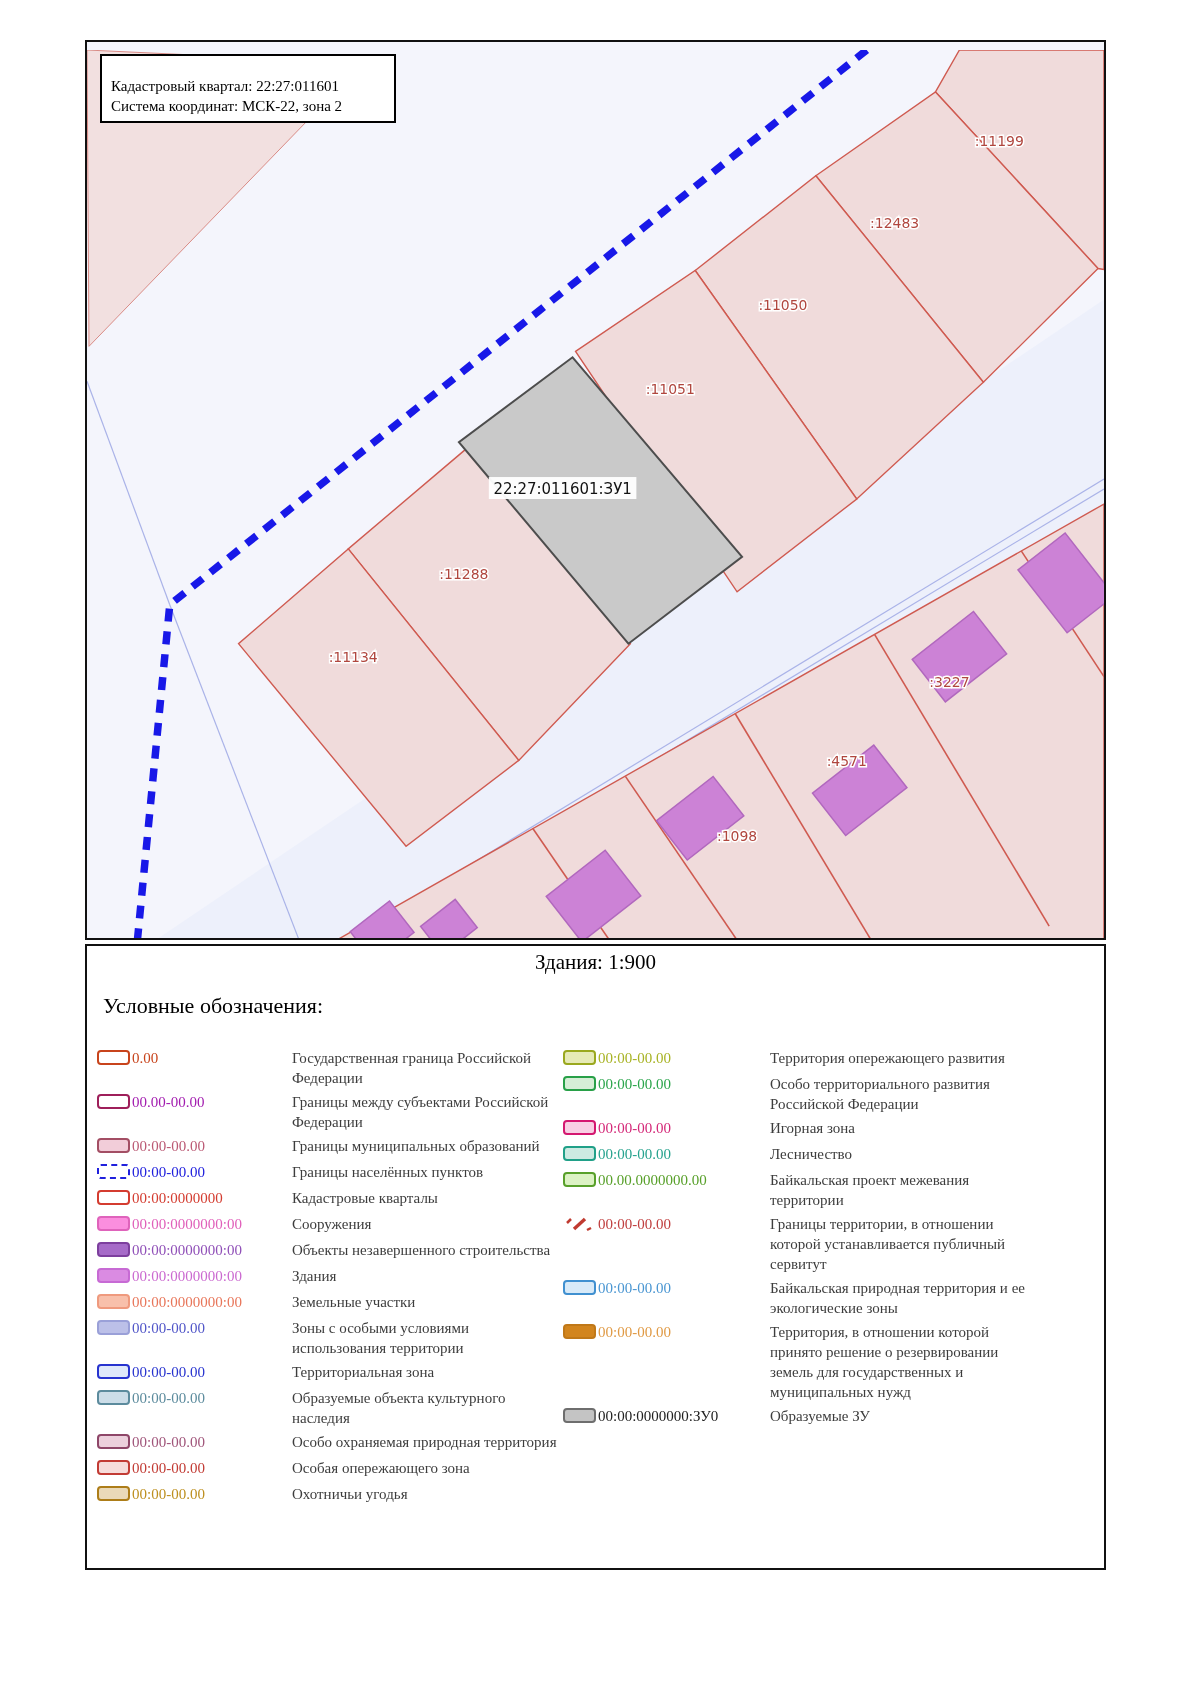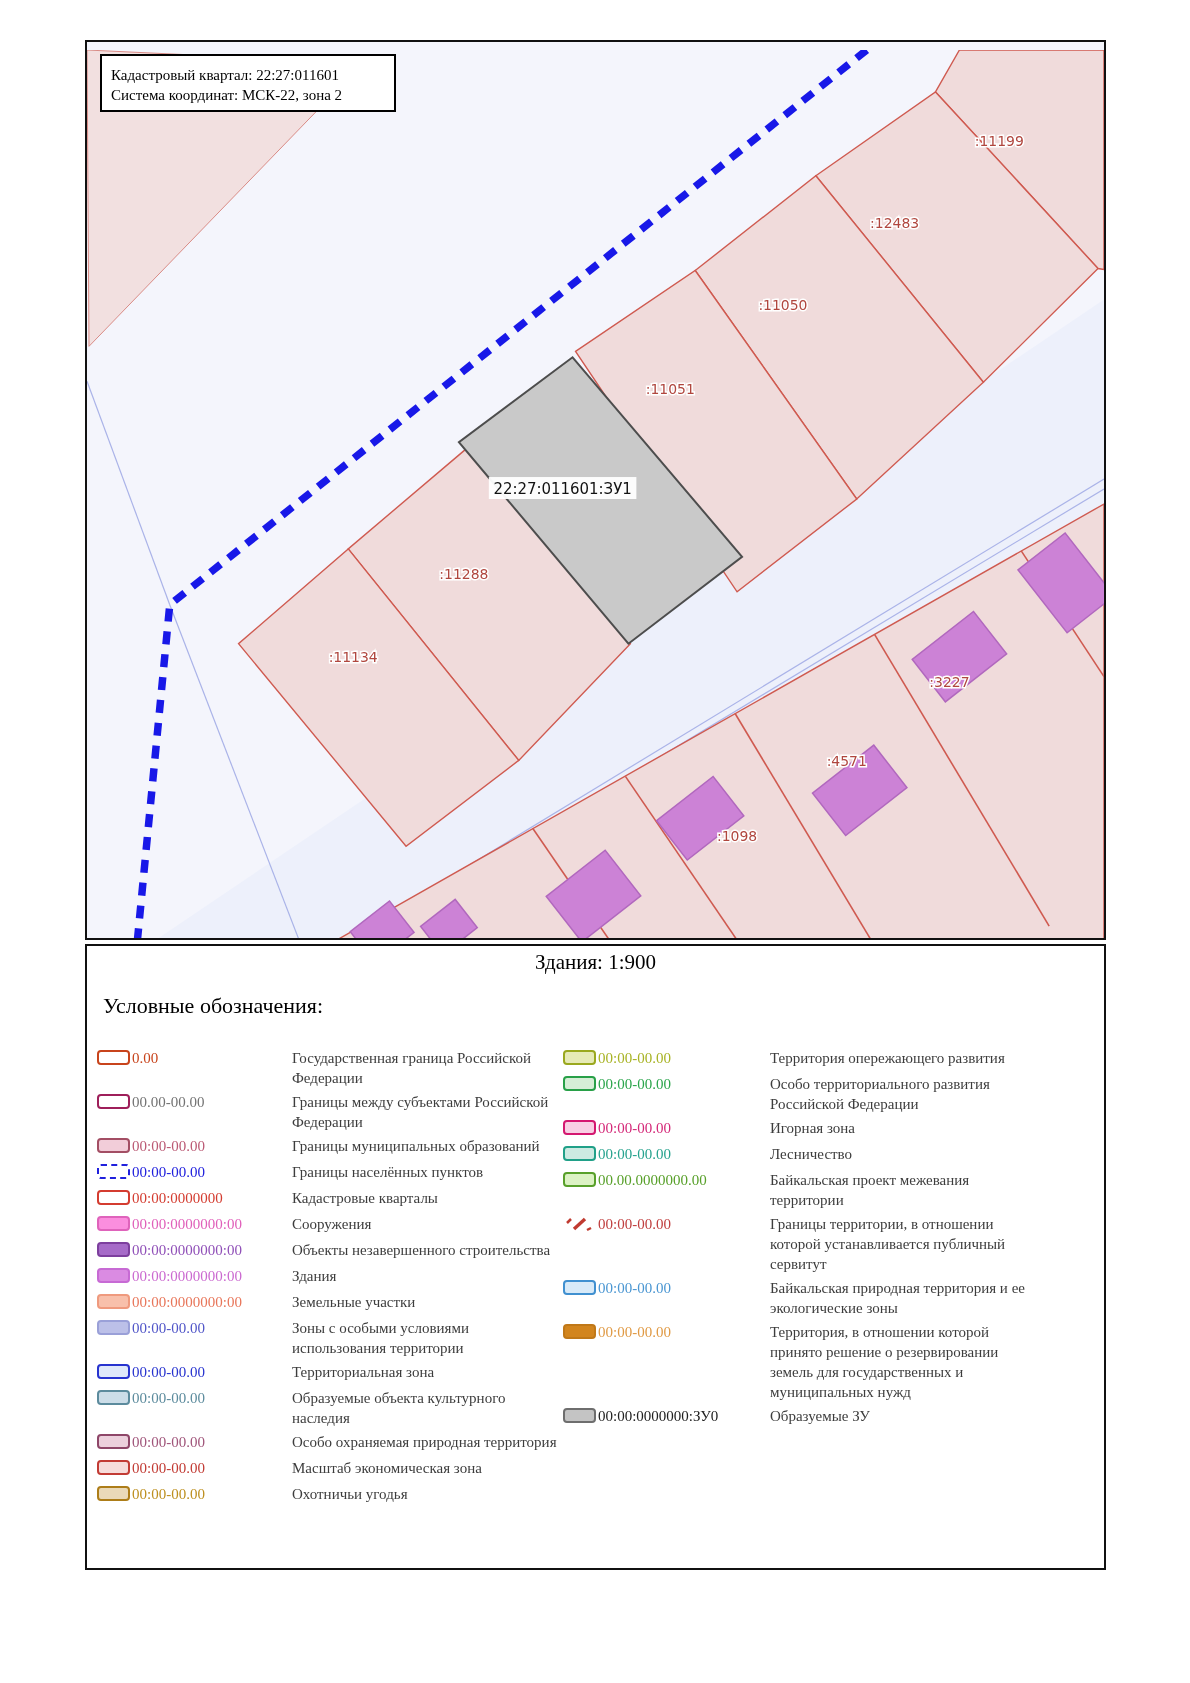--- a/index.html
+++ b/index.html
@@ -1,19 +1,19 @@
 <!DOCTYPE html>
 <html><head>
 <meta charset="utf-8">
 <style>
   html,body{margin:0;padding:0;background:#fff;}
   .page{position:relative;width:1190px;height:1683px;background:#fff;font-family:"Liberation Serif",serif;color:#000;}
   #map-box{position:absolute;left:85px;top:40px;width:1021px;height:900px;box-sizing:border-box;border:2px solid #111;background:#f4f5fc;overflow:hidden;}
   #map-svg{position:absolute;left:0;top:8px;width:100%;height:100%;}
-  #info-box{position:absolute;left:13px;top:12px;width:296px;box-sizing:border-box;border:2px solid #000;background:#fff;padding:9px 8px 5px 9px;font-size:15px;line-height:20px;z-index:5;}
+  #info-box{position:absolute;left:13px;top:12px;width:296px;box-sizing:border-box;border:2px solid #000;background:#fff;padding:20px 8px 5px 9px;font-size:15px;line-height:20px;z-index:5;}
   #legend-box{position:absolute;left:85px;top:944px;width:1021px;height:626px;box-sizing:border-box;border:2px solid #111;background:#fff;}
   #scale-label{position:absolute;left:85px;top:950px;width:1021px;text-align:center;font-size:21px;}
   #legend-title{position:absolute;left:88px;top:993px;font-size:22px;padding-left:15px;}
   .lcol{position:absolute;top:1048px;}
   #legend-left{left:97px;width:462px;}
   #legend-right{left:563px;width:478px;}
   .lrow{display:flex;align-items:flex-start;margin-bottom:4px;font-size:15px;line-height:20px;}
   .swc{width:35px;flex:0 0 35px;padding-top:2px;}
   .sw{display:inline-block;width:29px;height:11px;border-radius:4px;}
   #legend-left .lval{width:160px;flex:0 0 160px;}
@@ -91,21 +91,21 @@
   <div id="scale-label">Здания: 1:900</div>
   <div id="legend-title">Условные обозначения:</div>
   <div id="legend-left" class="lcol">
       <div class="lrow">
         <span class="swc"><span class="sw" style="background:#ffffff;border:2.5px solid #c8441c"></span></span>
         <span class="lval" style="color:#c8441c">0.00</span>
         <span class="ldesc">Государственная граница Российской Федерации</span>
       </div>
       <div class="lrow">
         <span class="swc"><span class="sw" style="background:#ffffff;border:2.5px solid #9e1f5a"></span></span>
-        <span class="lval" style="color:#737373">00.00-00.00</span>
+        <span class="lval" style="color:#a21caf">00.00-00.00</span>
         <span class="ldesc">Границы между субъектами Российской Федерации</span>
       </div>
       <div class="lrow">
         <span class="swc"><span class="sw" style="background:#f2cdd9;border:2.5px solid #a34e64"></span></span>
         <span class="lval" style="color:#bb5a74">00:00-00.00</span>
         <span class="ldesc">Границы муниципальных образований</span>
       </div>
       <div class="lrow">
         <span class="swc"><span class="sw" style="background:#ffffff;border:2.5px dashed #2020dd"></span></span>
         <span class="lval" style="color:#2020dd">00:00-00.00</span>
@@ -152,21 +152,21 @@
         <span class="ldesc">Образуемые объекта культурного наследия</span>
       </div>
       <div class="lrow">
         <span class="swc"><span class="sw" style="background:#ecd0dc;border:2.5px solid #8e4668"></span></span>
         <span class="lval" style="color:#a0557a">00:00-00.00</span>
         <span class="ldesc">Особо охраняемая природная территория</span>
       </div>
       <div class="lrow">
         <span class="swc"><span class="sw" style="background:#f6dcda;border:2.5px solid #c23b34"></span></span>
         <span class="lval" style="color:#c23b34">00:00-00.00</span>
-        <span class="ldesc">Масштаб экономическая зона</span>
+        <span class="ldesc">Особая опережающего зона</span>
       </div>
       <div class="lrow">
         <span class="swc"><span class="sw" style="background:#ead9b8;border:2.5px solid #ad7d18"></span></span>
         <span class="lval" style="color:#bd8f1f">00:00-00.00</span>
         <span class="ldesc">Охотничьи угодья</span>
       </div>
     </div>
   <div id="legend-right" class="lcol">
       <div class="lrow">
         <span class="swc"><span class="sw" style="background:#e6eab6;border:2.5px solid #9aa81e"></span></span>

